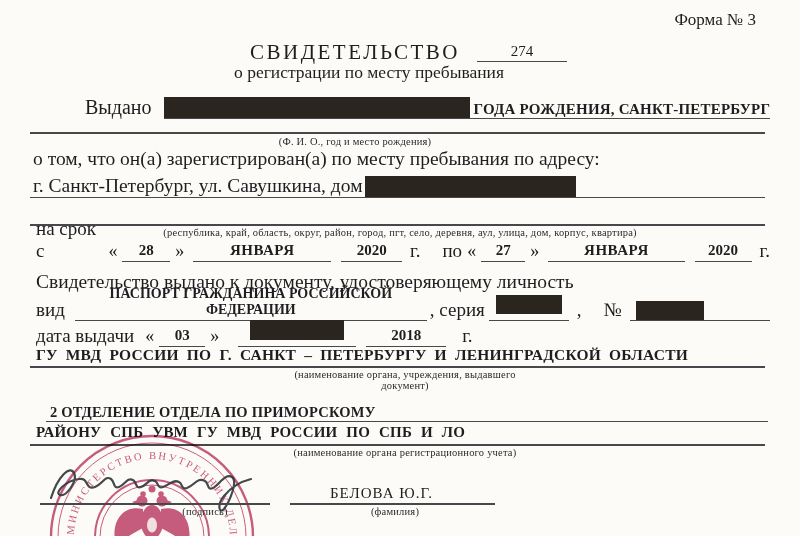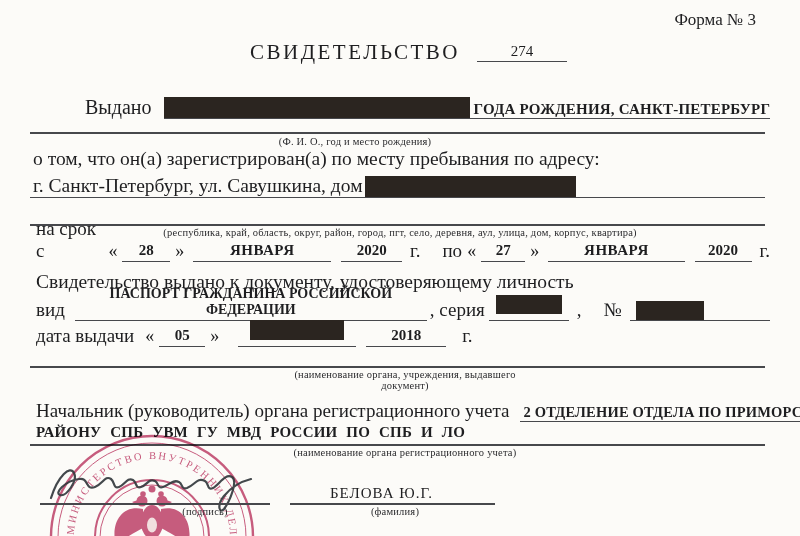--- a/index.html
+++ b/index.html
@@ -25,20 +25,21 @@
 </style>
 </head>
 <body>
 
 <div id="page">
 
   <div class="abs" style="top:10px;right:44px;font-size:17px;">Форма № 3</div>
 
   <div class="abs" style="top:40px;left:250px;font-size:21px;letter-spacing:2.5px;">СВИДЕТЕЛЬСТВО</div>
   <div class="abs" style="top:43px;left:477px;width:90px;border-bottom:1.4px solid var(--line);font-size:15px;text-align:center;padding-bottom:1px;">274</div>
+  <div class="abs" style="top:62px;left:234px;font-size:17.5px;">о регистрации по месту пребывания</div>
 
   <div class="row" style="top:94px;left:30px;right:35px;height:25px;">
     <span class="lbl" style="font-size:20px;margin-left:55px;margin-right:12px;">Выдано</span>
     <span class="fill">
       <span class="bar" style="width:306px;height:21px;"></span>
       <span class="boldcond" style="font-size:15px;margin-left:4px;white-space:nowrap;margin-top:39px;">ГОДА РОЖДЕНИЯ, САНКТ-ПЕТЕРБУРГ</span>
     </span>
   </div>
   <div class="hline" style="top:132px;left:30px;width:735px;"></div>
   <div class="cap" style="top:136px;left:250px;width:210px;">(Ф. И. О., год и место рождения)</div>
@@ -79,32 +80,32 @@
     <span class="lbl" style="margin-left:8px;">,</span>
     <span class="lbl" style="margin-left:22px;">№</span>
     <span class="fill" style="margin-left:8px;">
         <span class="bar" style="width:68px;height:19px;margin-left:6px;"></span>
       </span>
   </div>
 
   <div class="row" style="top:321px;left:36px;right:30px;height:26px;">
     <span class="lbl">дата выдачи</span>
     <span class="q" style="margin-left:6px;">«</span>
-    <span class="f" style="width:46px;">05</span>
+    <span class="f" style="width:46px;">03</span>
     <span class="q">»</span>
     <span class="f" style="width:118px;margin-left:14px;"><span class="bar" style="width:94px;height:20px;"></span></span>
     <span class="f" style="width:80px;margin-left:10px;">2018</span>
     <span class="lbl" style="margin-left:16px;">г.</span>
   </div>
 
+  <div class="abs boldcond" style="top:346px;left:36px;font-size:15.5px;word-spacing:4px;">ГУ МВД РОССИИ ПО Г. САНКТ – ПЕТЕРБУРГУ И ЛЕНИНГРАДСКОЙ ОБЛАСТИ</div>
   <div class="hline" style="top:366px;left:30px;width:735px;"></div>
   <div class="cap" style="top:369px;left:280px;width:250px;">(наименование органа, учреждения, выдавшего документ)</div>
 
   <div class="row" style="top:397px;left:36px;right:32px;height:25px;">
-    <span class="lbl" style="white-space:nowrap;">Начальник (руководитель) органа регистрационного учета</span>
     <span class="fill" style="margin-left:10px;">
       <span class="boldcond" style="font-size:14.5px;margin-left:4px;white-space:nowrap;">2 ОТДЕЛЕНИЕ ОТДЕЛА  ПО ПРИМОРСКОМУ</span>
     </span>
   </div>
   <div class="abs boldcond" style="top:424px;left:36px;font-size:15px;word-spacing:5px;">РАЙОНУ СПБ УВМ  ГУ  МВД РОССИИ  ПО СПБ  И  ЛО</div>
   <div class="hline" style="top:444px;left:30px;width:735px;"></div>
   <div class="cap" style="top:447px;left:280px;width:250px;">(наименование органа регистрационного учета)</div>
 
   <svg class="abs" style="top:427px;left:42px;mix-blend-mode:multiply;opacity:.88;" width="220" height="220" viewBox="0 0 220 220">
     <g fill="none" stroke="#c2466f" stroke-width="2.4">

